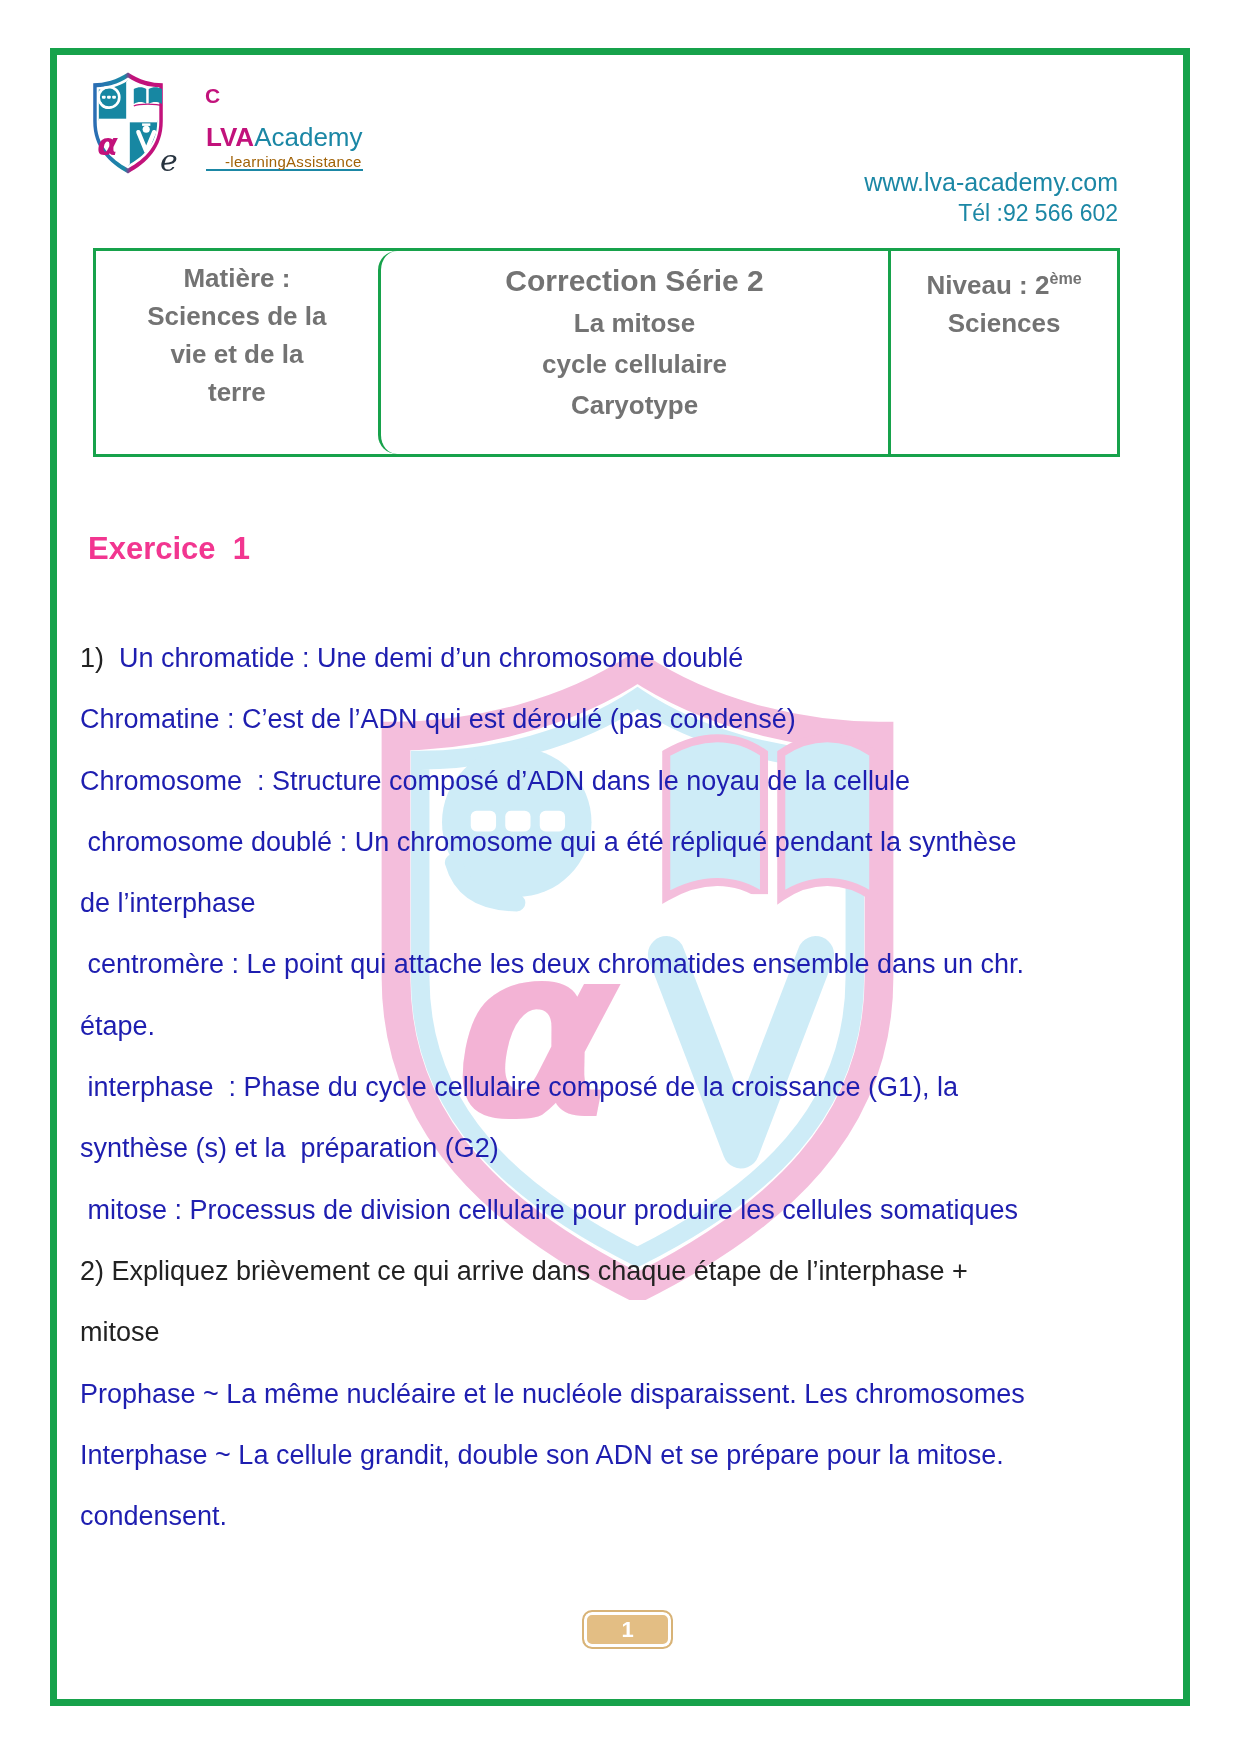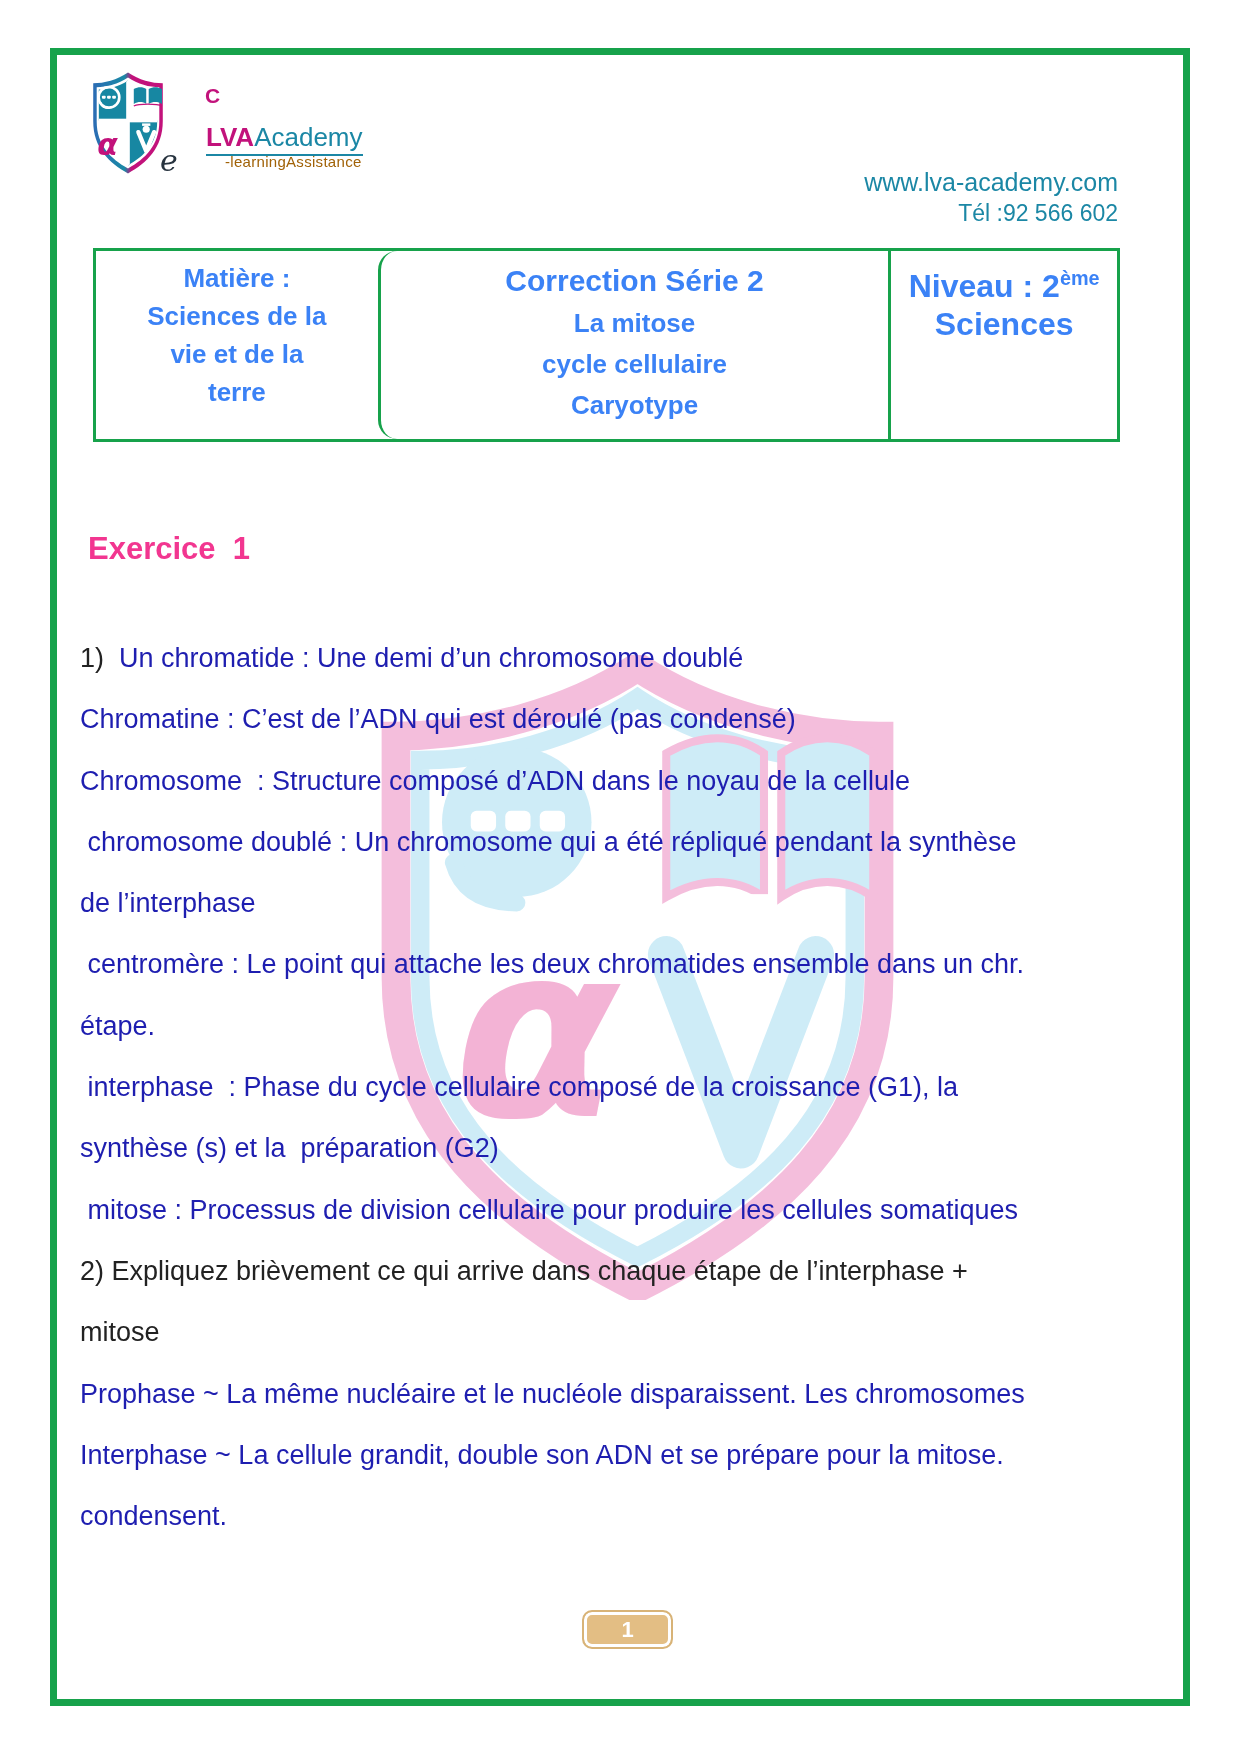--- a/index.html
+++ b/index.html
@@ -13,38 +13,38 @@
   }
   
   .logo-svg{position:absolute;left:86px;top:70px;width:84px;height:106px;}
   .cursive-e{
     position:absolute;left:160px;top:143px;font-family:"DejaVu Serif",serif;
     font-style:italic;font-size:30px;color:#27333f;
   }
   .brand-c{position:absolute;left:205px;top:84px;font-size:21px;font-weight:bold;color:#C2127B;}
   .brand-name{
     position:absolute;left:206px;top:122px;font-size:26px;font-weight:bold;
-    border-bottom:2px solid #1B87A5;padding-bottom:1px;white-space:pre;
+    border-bottom:2px solid #1B87A5;padding-bottom:16px;white-space:pre;
   }
   .brand-name .lva{color:#C2127B;}
   .brand-name .academy{color:#1B87A5;font-weight:normal;}
   .brand-tagline{position:absolute;left:225px;top:153px;font-size:15px;color:#a16207;letter-spacing:.3px;}
   .contact{position:absolute;right:122px;top:168px;text-align:right;color:#1B87A5;}
   .contact .website{font-size:25px;}
   .contact .phone{font-size:23px;margin-top:3px;}
   
   .info-table{
     position:absolute;left:93px;top:248px;width:1027px;display:flex;
     border:3px solid #17A24B;box-sizing:border-box;background:transparent;
   }
-  .cell{box-sizing:border-box;text-align:center;padding:8px 4px 13px 4px;color:#3b82f6;font-weight:bold;}
+  .cell{box-sizing:border-box;text-align:center;padding:8px 4px 28px 4px;color:#737373;font-weight:bold;}
   .cell + .cell{border-left:3px solid #17A24B;}
   .cell.subject{width:27.6%;font-size:26px;line-height:38px;}
   .cell.series{width:50.0%;border-radius:19px;}
-  .cell.level{width:22.4%;font-size:32px;line-height:38px;text-align:center;}
+  .cell.level{width:22.4%;font-size:26px;line-height:38px;text-align:center;}
   .series .main{font-size:30px;line-height:44px;}
   .series .sub{font-size:26px;line-height:41px;}
   .level sup{font-size:0.62em;vertical-align:super;}
   
   .watermark{position:absolute;left:350px;top:655px;width:575px;height:645px;opacity:.85;z-index:1;}
   
   .exercise{
     position:absolute;left:88px;top:531px;margin:0;font-size:31px;font-weight:bold;
     color:#F23690;white-space:pre;z-index:2;
   }

